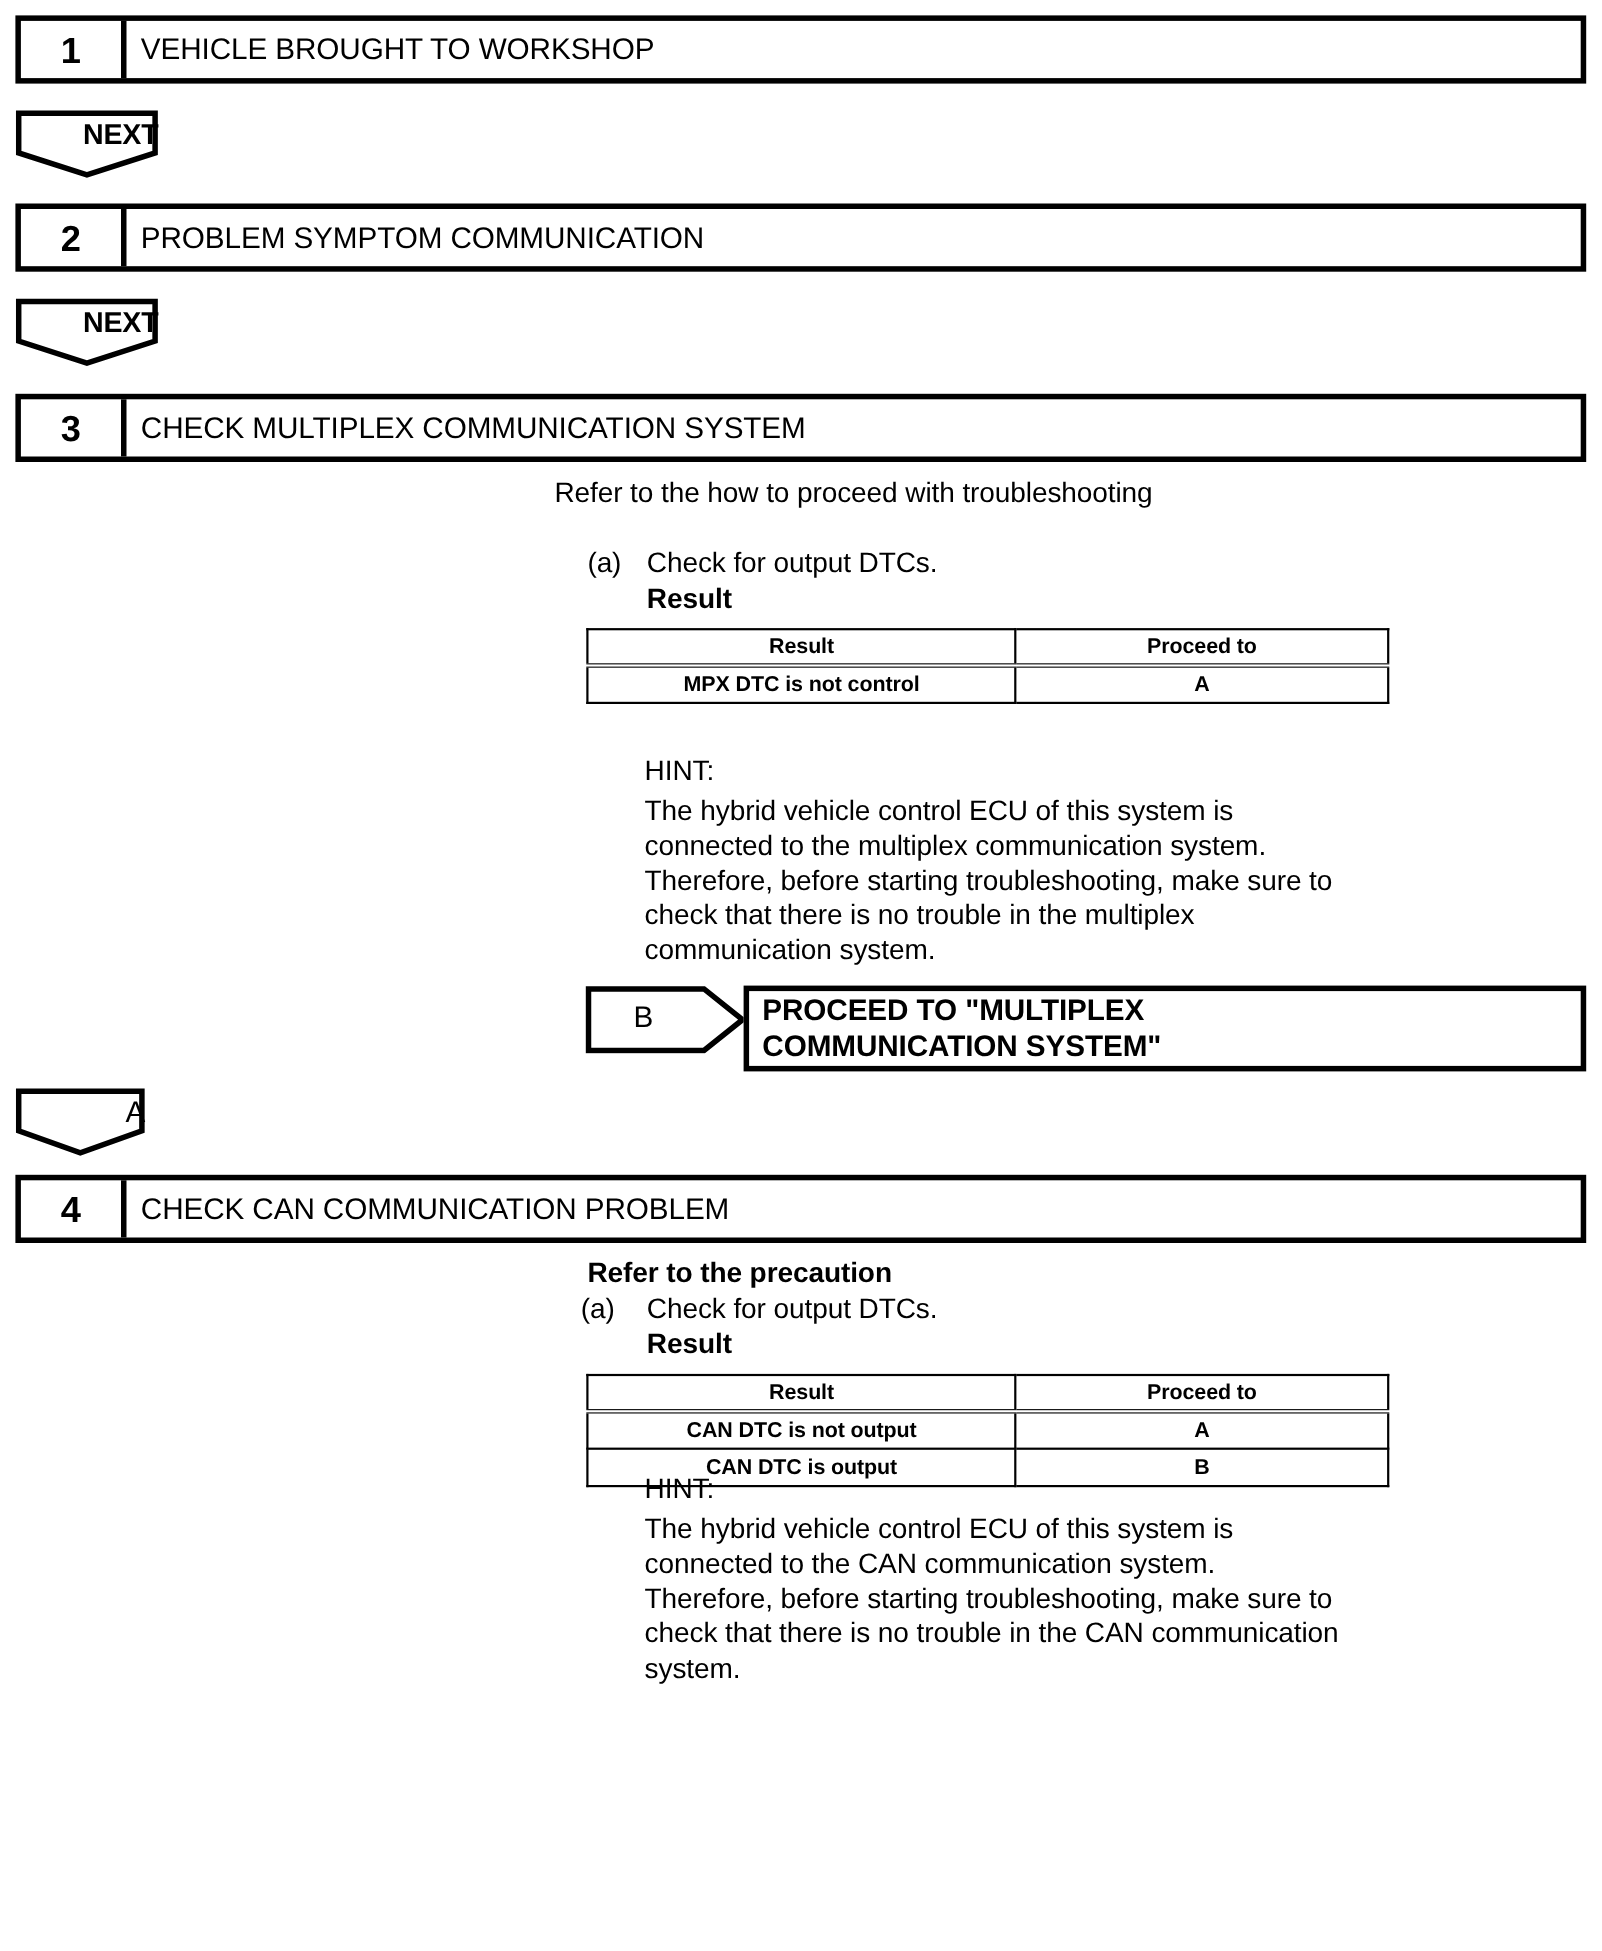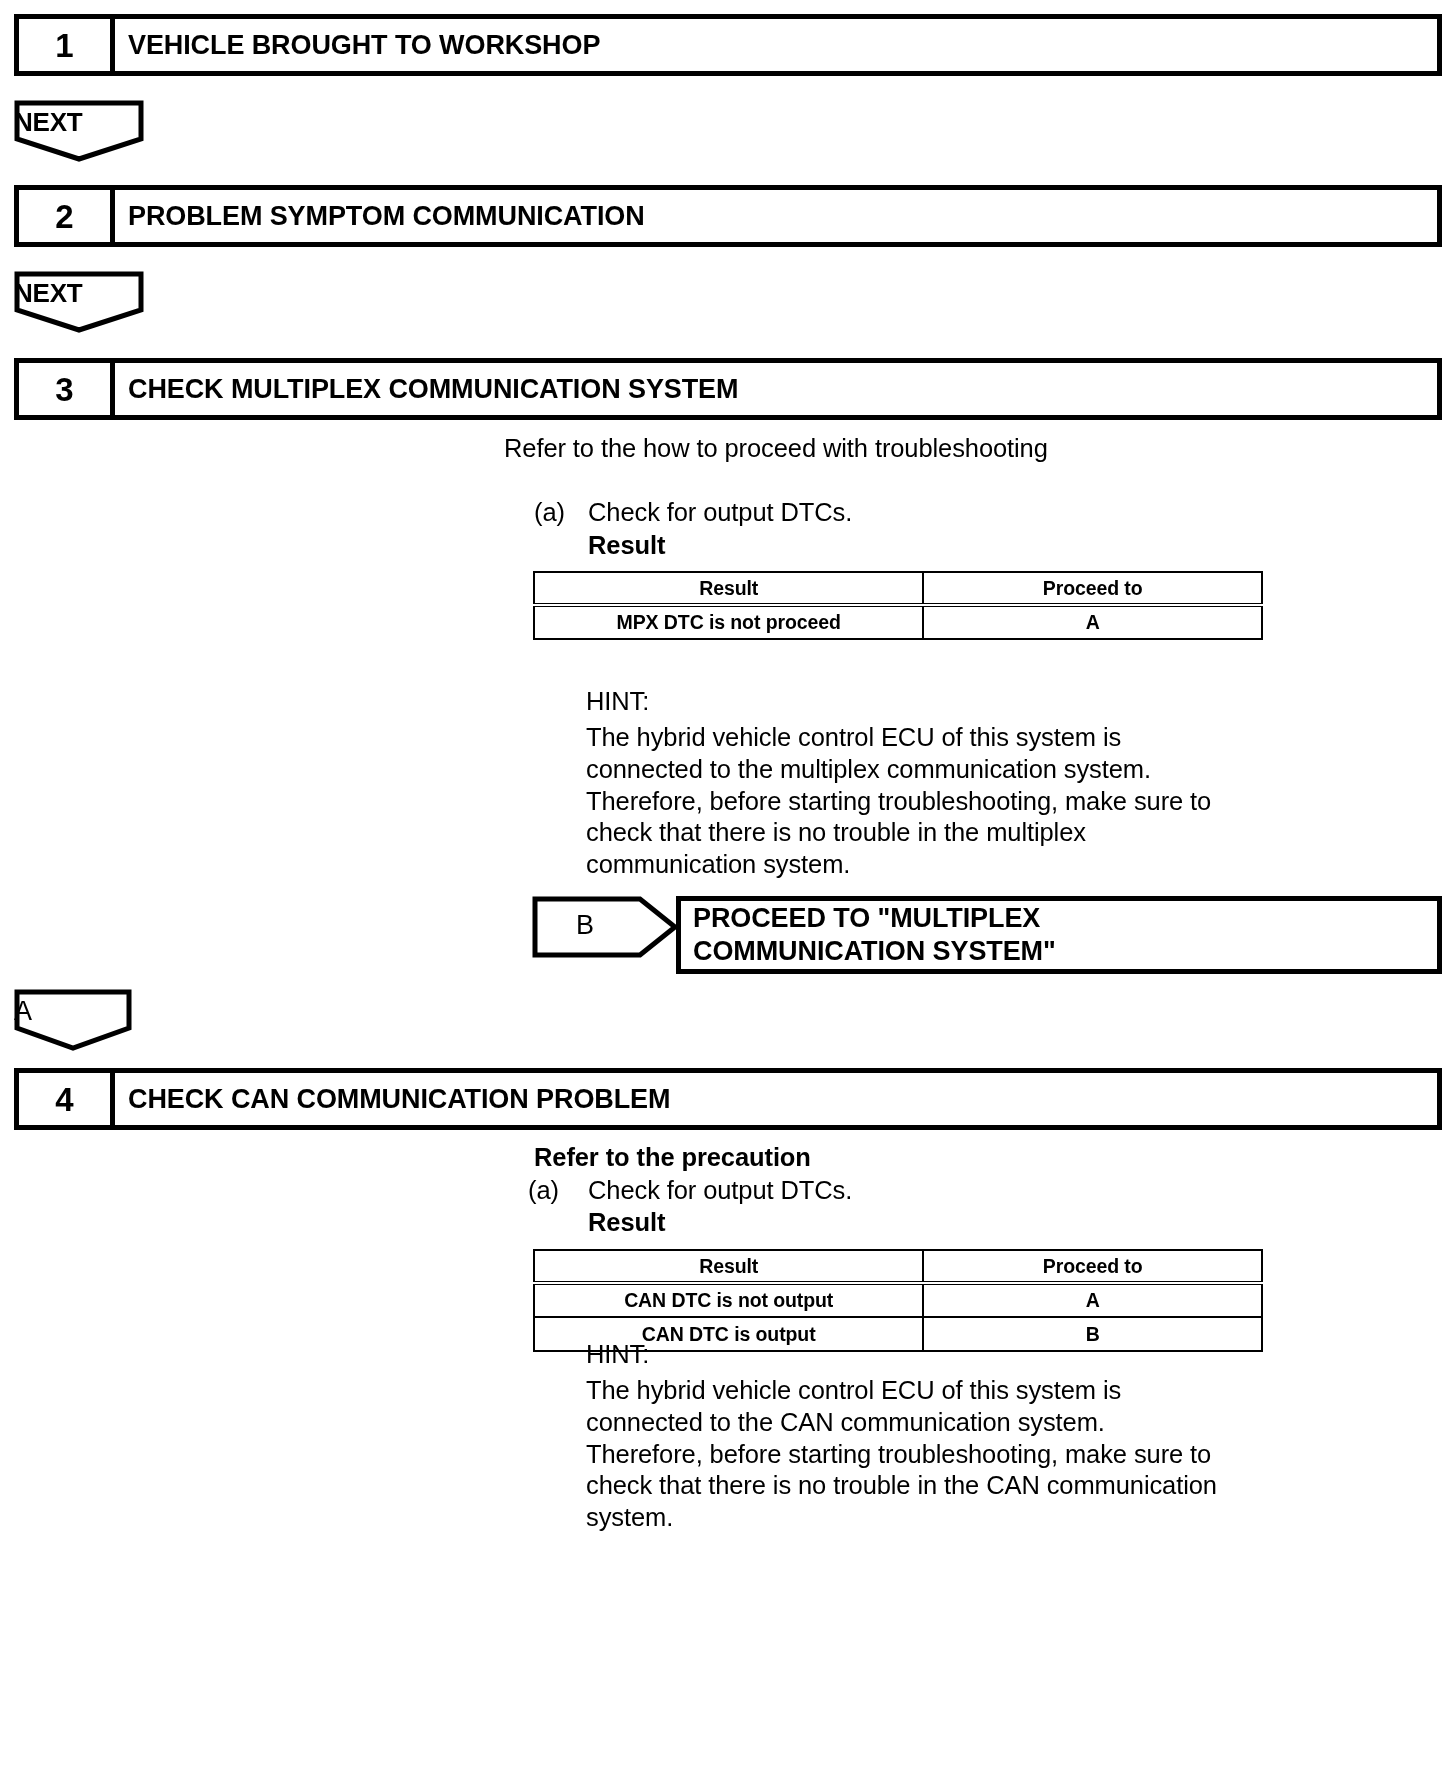--- a/index.html
+++ b/index.html
@@ -35,39 +35,39 @@
     font-size: 33px;
     font-stretch: condensed;
     letter-spacing: 0px;
     line-height: 1;
   }
   .step-title {
     flex: 1 1 auto;
     display: flex;
     align-items: center;
     padding-left: 13px;
-    font-weight: bold;
+    font-weight: normal;
     font-size: 27px;
     font-stretch: condensed;
     letter-spacing: -0.1px;
     white-space: nowrap;
   }
 
   
   .connector-down {
     position: absolute;
     width: 130px;
     height: 62px;
   }
   .connector-down svg { display: block; }
   .connector-down .clabel {
     position: absolute;
     left: 0; right: 0;
     top: 7px;
-    text-align: left;
+    text-align: right;
     font-size: 26px;
     font-weight: bold;
     font-stretch: condensed;
     letter-spacing: -0.2px;
     pointer-events: none;
   }
   .connector-down.wide { width: 130px; }
   .connector-down.narrow { width: 118px; }
   .connector-down.narrow .clabel { font-size: 27px; font-weight: normal; }
 
@@ -192,21 +192,21 @@
 
   <table class="rtable" style="left:533px; top:571px; width:730px;">
     <thead>
       <tr class="hdrrow">
         <th class="c1">Result</th>
         <th class="c2">Proceed to</th>
       </tr>
     </thead>
     <tbody>
       <tr>
-        <td class="c1">MPX DTC is not proceed</td>
+        <td class="c1">MPX DTC is not control</td>
         <td class="c2">A</td>
       </tr>
     </tbody>
   </table>
 
   <div class="txt" style="left:586px; top:686px;">HINT:</div>
   <div class="para" style="left:586px; top:722px; width:700px;">The hybrid vehicle control ECU of this system is
 connected to the multiplex communication system.
 Therefore, before starting troubleshooting, make sure to
 check that there is no trouble in the multiplex

